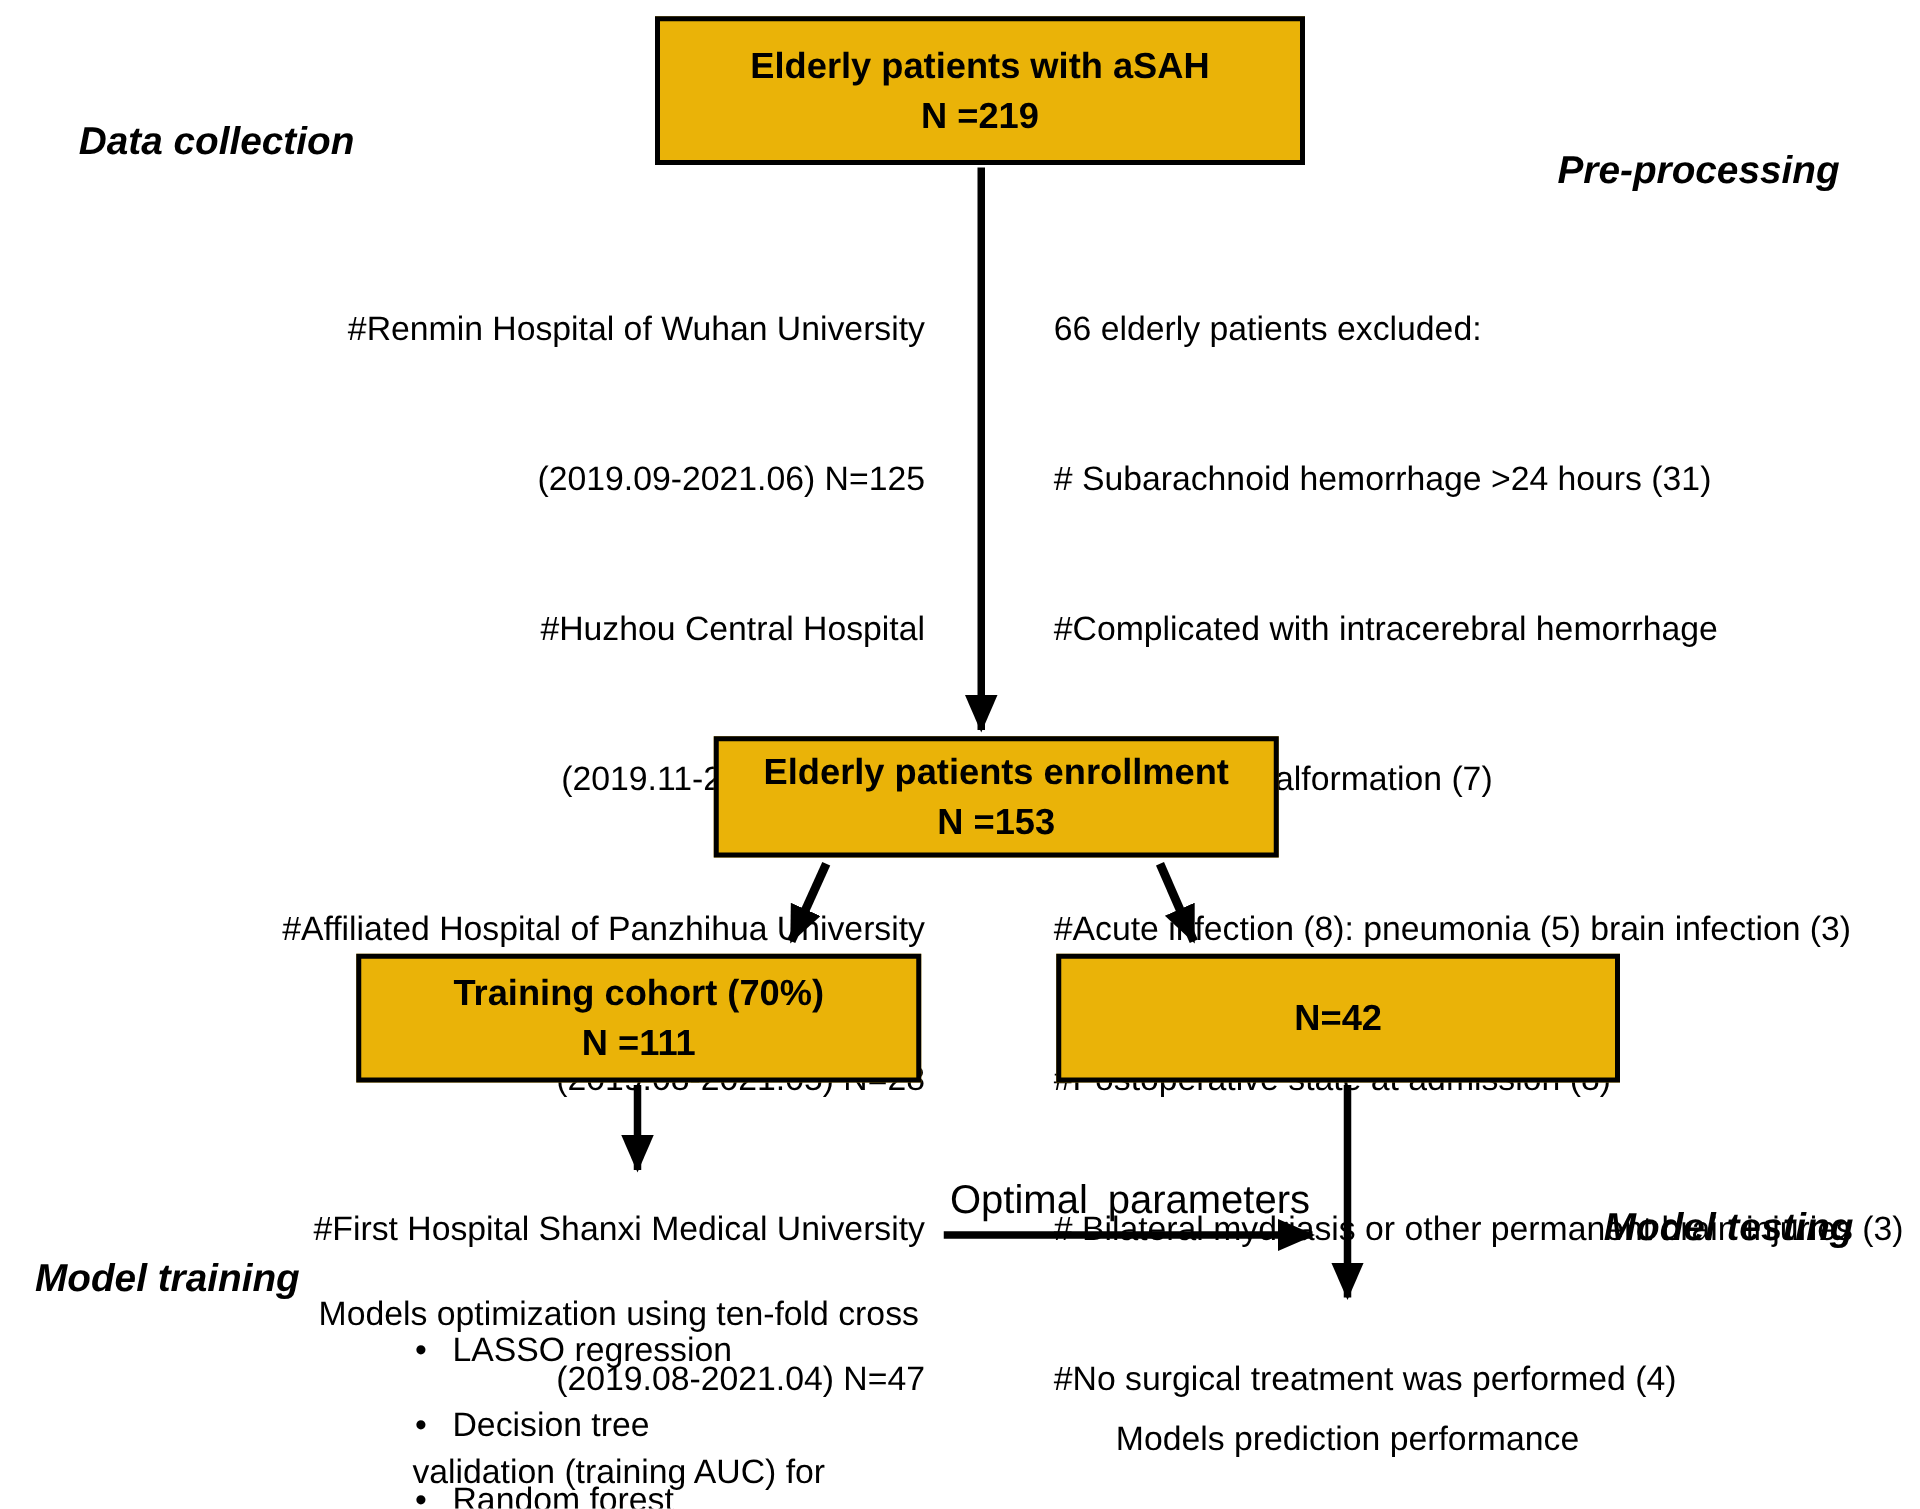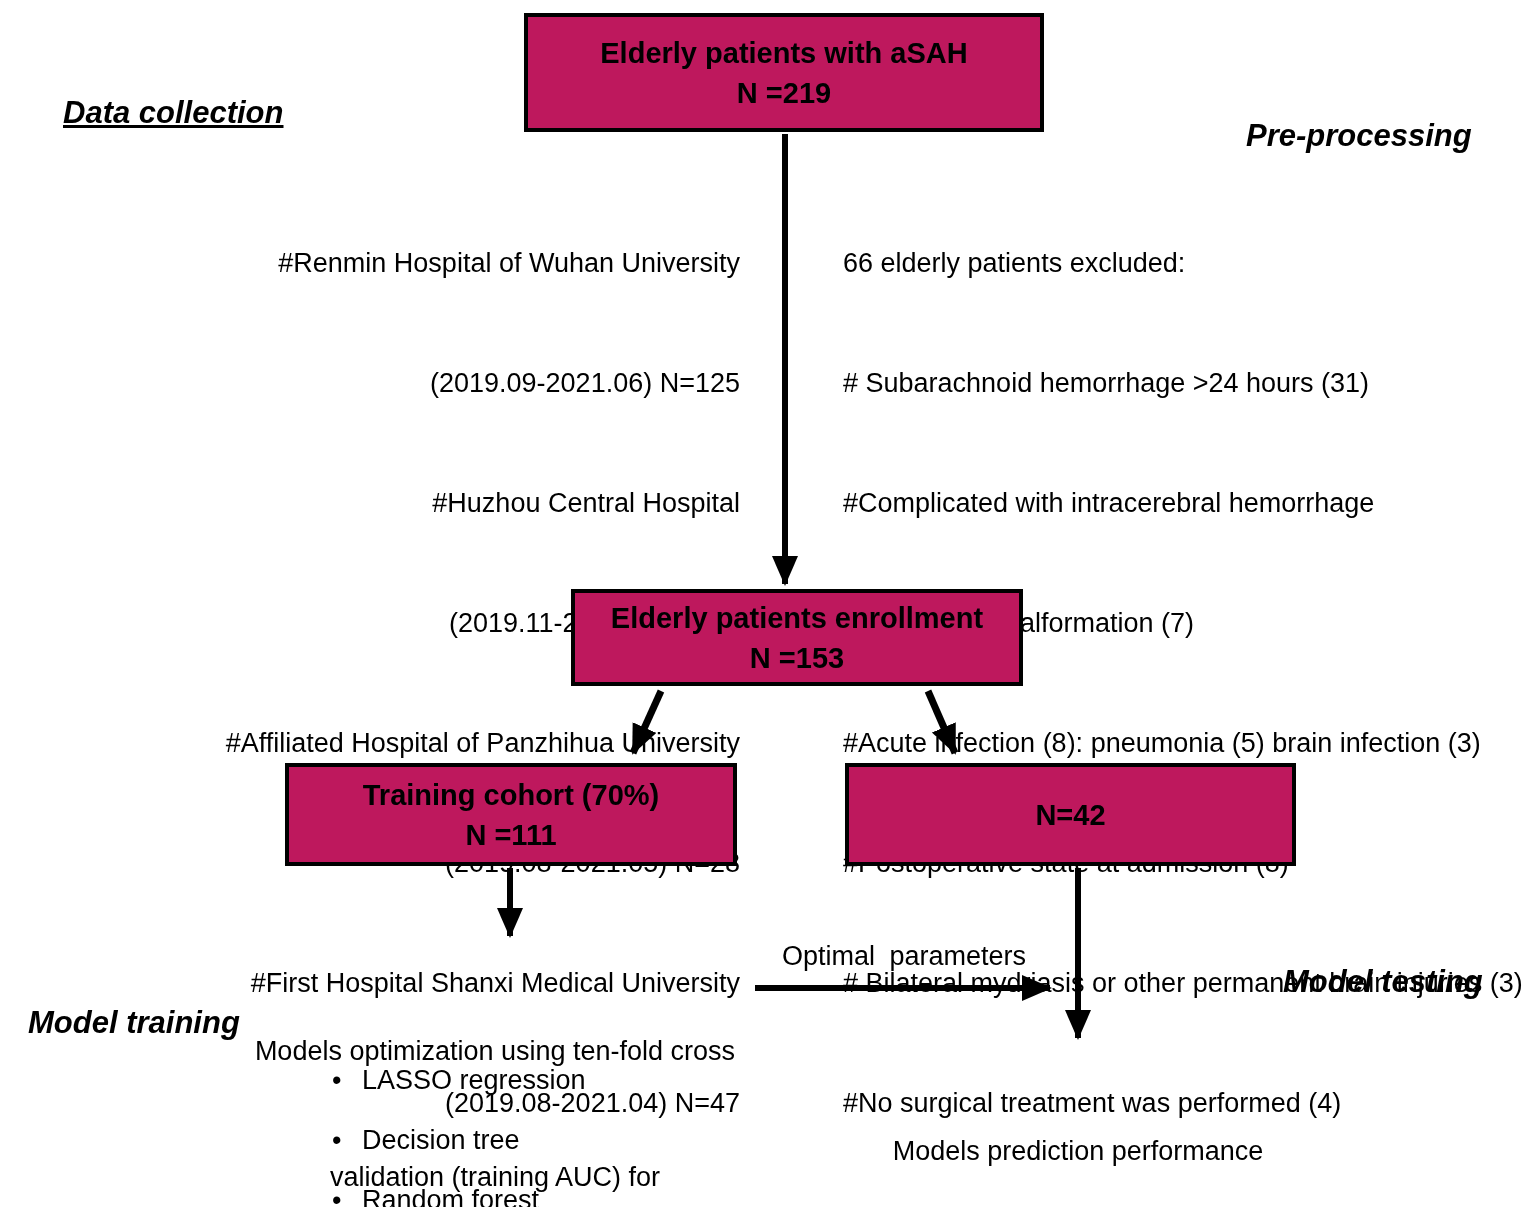--- a/index.html
+++ b/index.html
@@ -12,21 +12,21 @@
     width: 1536px;
     height: 1207px;
     background: #ffffff;
     font-family: "Liberation Sans", sans-serif;
     color: #000000;
     overflow: hidden;
   }
   .flowbox {
     position: absolute;
     border: 4px solid #000000;
-    background: #be185d;
+    background: #eab308;
     display: flex;
     flex-direction: column;
     align-items: center;
     justify-content: center;
     text-align: center;
     font-weight: bold;
     font-size: 29px;
     line-height: 40px;
     white-space: pre;
   }
@@ -76,21 +76,21 @@
     display: inline-block;
     width: 30px;
     font-size: 27px;
   }
   .opt-label {
     position: absolute;
     left: 752px;
     top: 941px;
     width: 304px;
     text-align: center;
-    font-size: 27px;
+    font-size: 32px;
     word-spacing: 7px;
     white-space: nowrap;
   }
   svg.arrows {
     position: absolute;
     left: 0;
     top: 0;
     pointer-events: none;
   }
 </style>
@@ -106,21 +106,21 @@
       </marker>
     </defs>
     <line x1="785" y1="134" x2="785" y2="584" stroke="#000000" stroke-width="6" marker-end="url(#ah)"></line>
     <line x1="661" y1="691" x2="633" y2="753" stroke="#000000" stroke-width="7" marker-end="url(#ah)"></line>
     <line x1="928" y1="691" x2="955" y2="753" stroke="#000000" stroke-width="7" marker-end="url(#ah)"></line>
     <line x1="510" y1="868" x2="510" y2="936" stroke="#000000" stroke-width="6" marker-end="url(#ah)"></line>
     <line x1="755" y1="988" x2="1050" y2="988" stroke="#000000" stroke-width="6" marker-end="url(#ah)"></line>
     <line x1="1078" y1="868" x2="1078" y2="1038" stroke="#000000" stroke-width="6" marker-end="url(#ah)"></line>
   </svg>
 
-  <div class="section-label" style="left:63px; top:95px;text-decoration:underline;">Data collection</div>
+  <div class="section-label" style="left:63px; top:95px;">Data collection</div>
   <div class="section-label" style="left:1246px; top:118px;">Pre-processing</div>
   <div class="section-label" style="left:28px; top:1005px;">Model training</div>
   <div class="section-label" style="left:1283px; top:964px;">Model testing</div>
 
   <div class="flowbox" style="left:524px; top:13px; width:512px; height:111px;">
     <div>Elderly patients with aSAH</div>
     <div>N =219</div>
   </div>
 
   <div class="left-list body-text">

